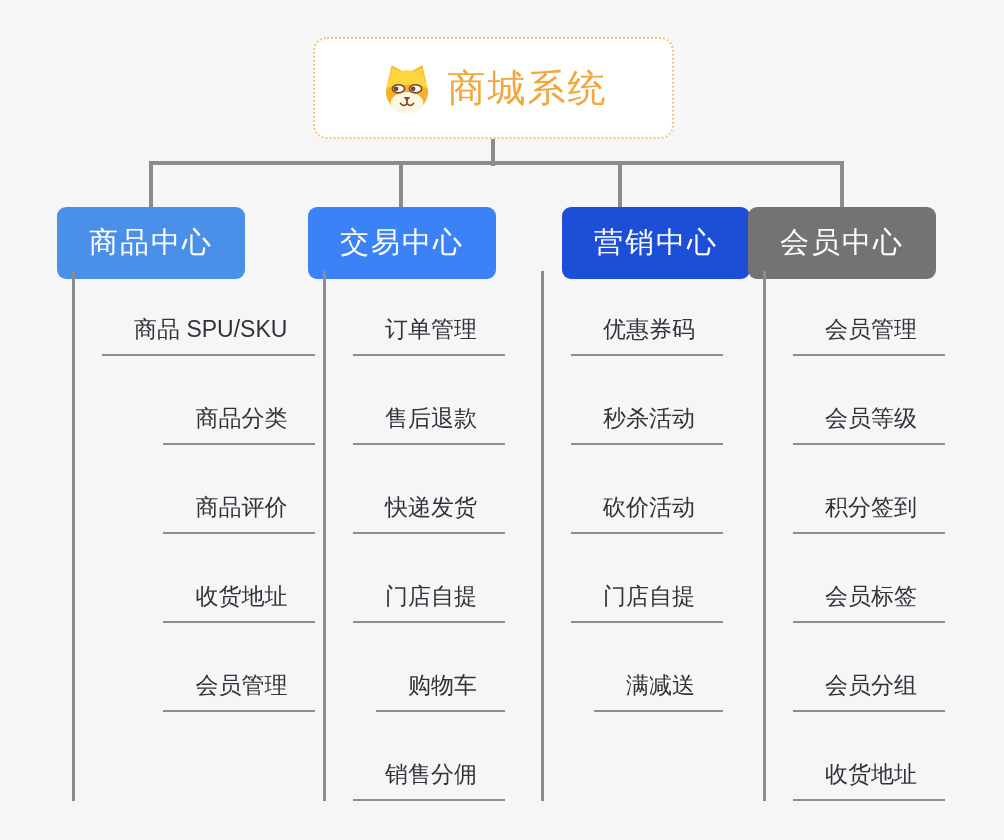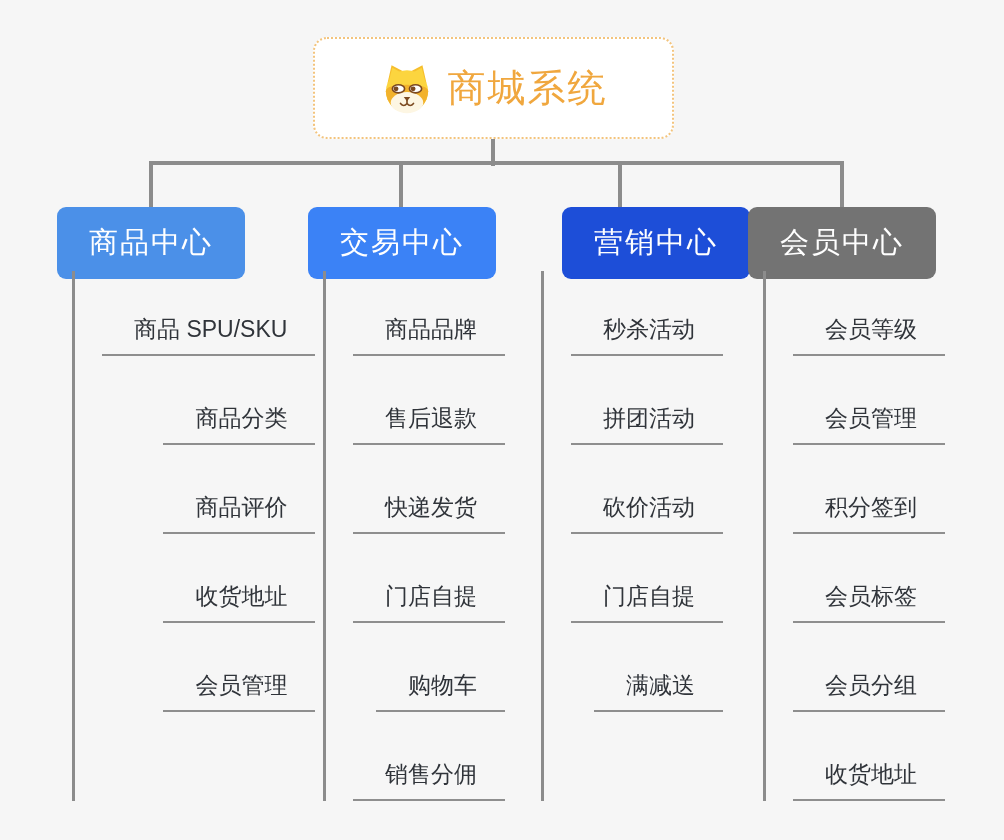--- a/index.html
+++ b/index.html
@@ -135,46 +135,46 @@
     <div class="item">商品评价</div>
     <div class="item">收货地址</div>
     <div class="item">会员管理</div>
   </div>
 
   <div class="hdr c1" style="background-color: #3b82f6;">
     <span>交易中心</span>
   </div>
   <div class="vline c1"></div>
   <div class="items c1">
-    <div class="item">商品品牌</div>
+    <div class="item">订单管理</div>
     <div class="item">售后退款</div>
     <div class="item">快递发货</div>
     <div class="item">门店自提</div>
     <div class="item">购物车</div>
     <div class="item">销售分佣</div>
   </div>
 
   <div class="hdr c2" style="background-color: #1d4ed8; margin-left: 36px;">
     <span>营销中心</span>
   </div>
   <div class="vline c2"></div>
   <div class="items c2">
+    <div class="item">优惠券码</div>
     <div class="item">秒杀活动</div>
-    <div class="item">拼团活动</div>
     <div class="item">砍价活动</div>
     <div class="item">门店自提</div>
     <div class="item">满减送</div>
   </div>
 
   <div class="hdr c3" style="background-color: #737373;">
     <span>会员中心</span>
   </div>
   <div class="vline c3"></div>
   <div class="items c3">
+    <div class="item">会员管理</div>
     <div class="item">会员等级</div>
-    <div class="item">会员管理</div>
     <div class="item">积分签到</div>
     <div class="item">会员标签</div>
     <div class="item">会员分组</div>
     <div class="item">收货地址</div>
   </div>
 
 </div>
 
 </body></html>

